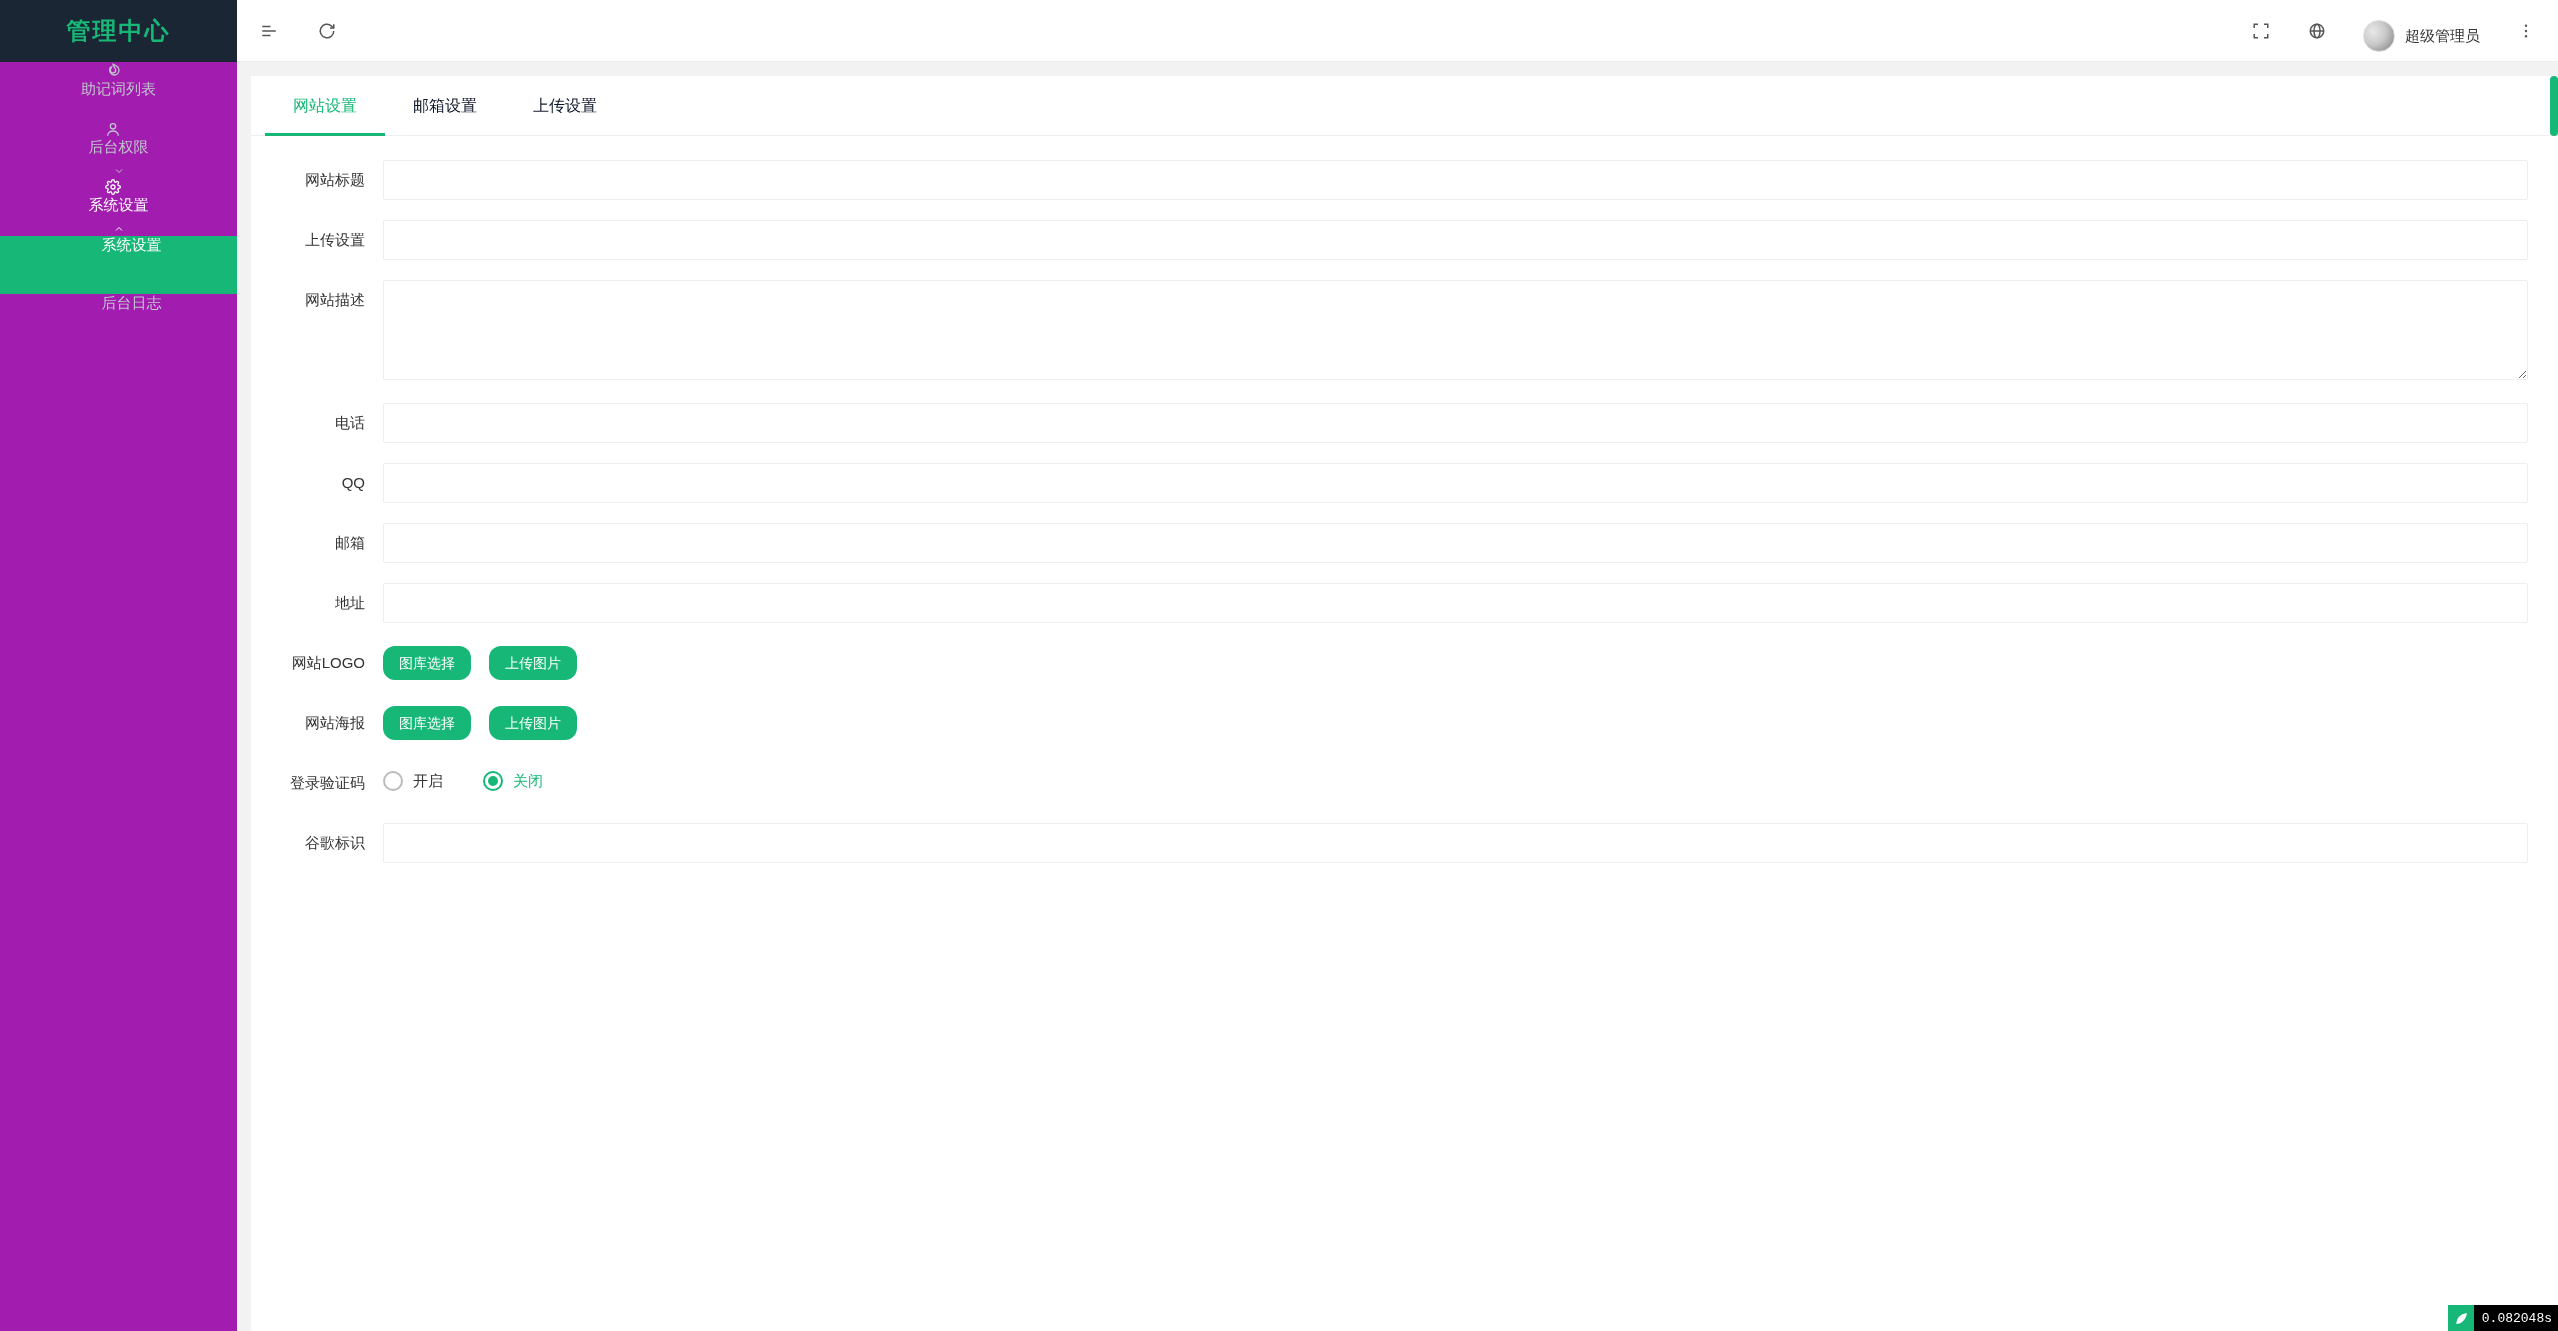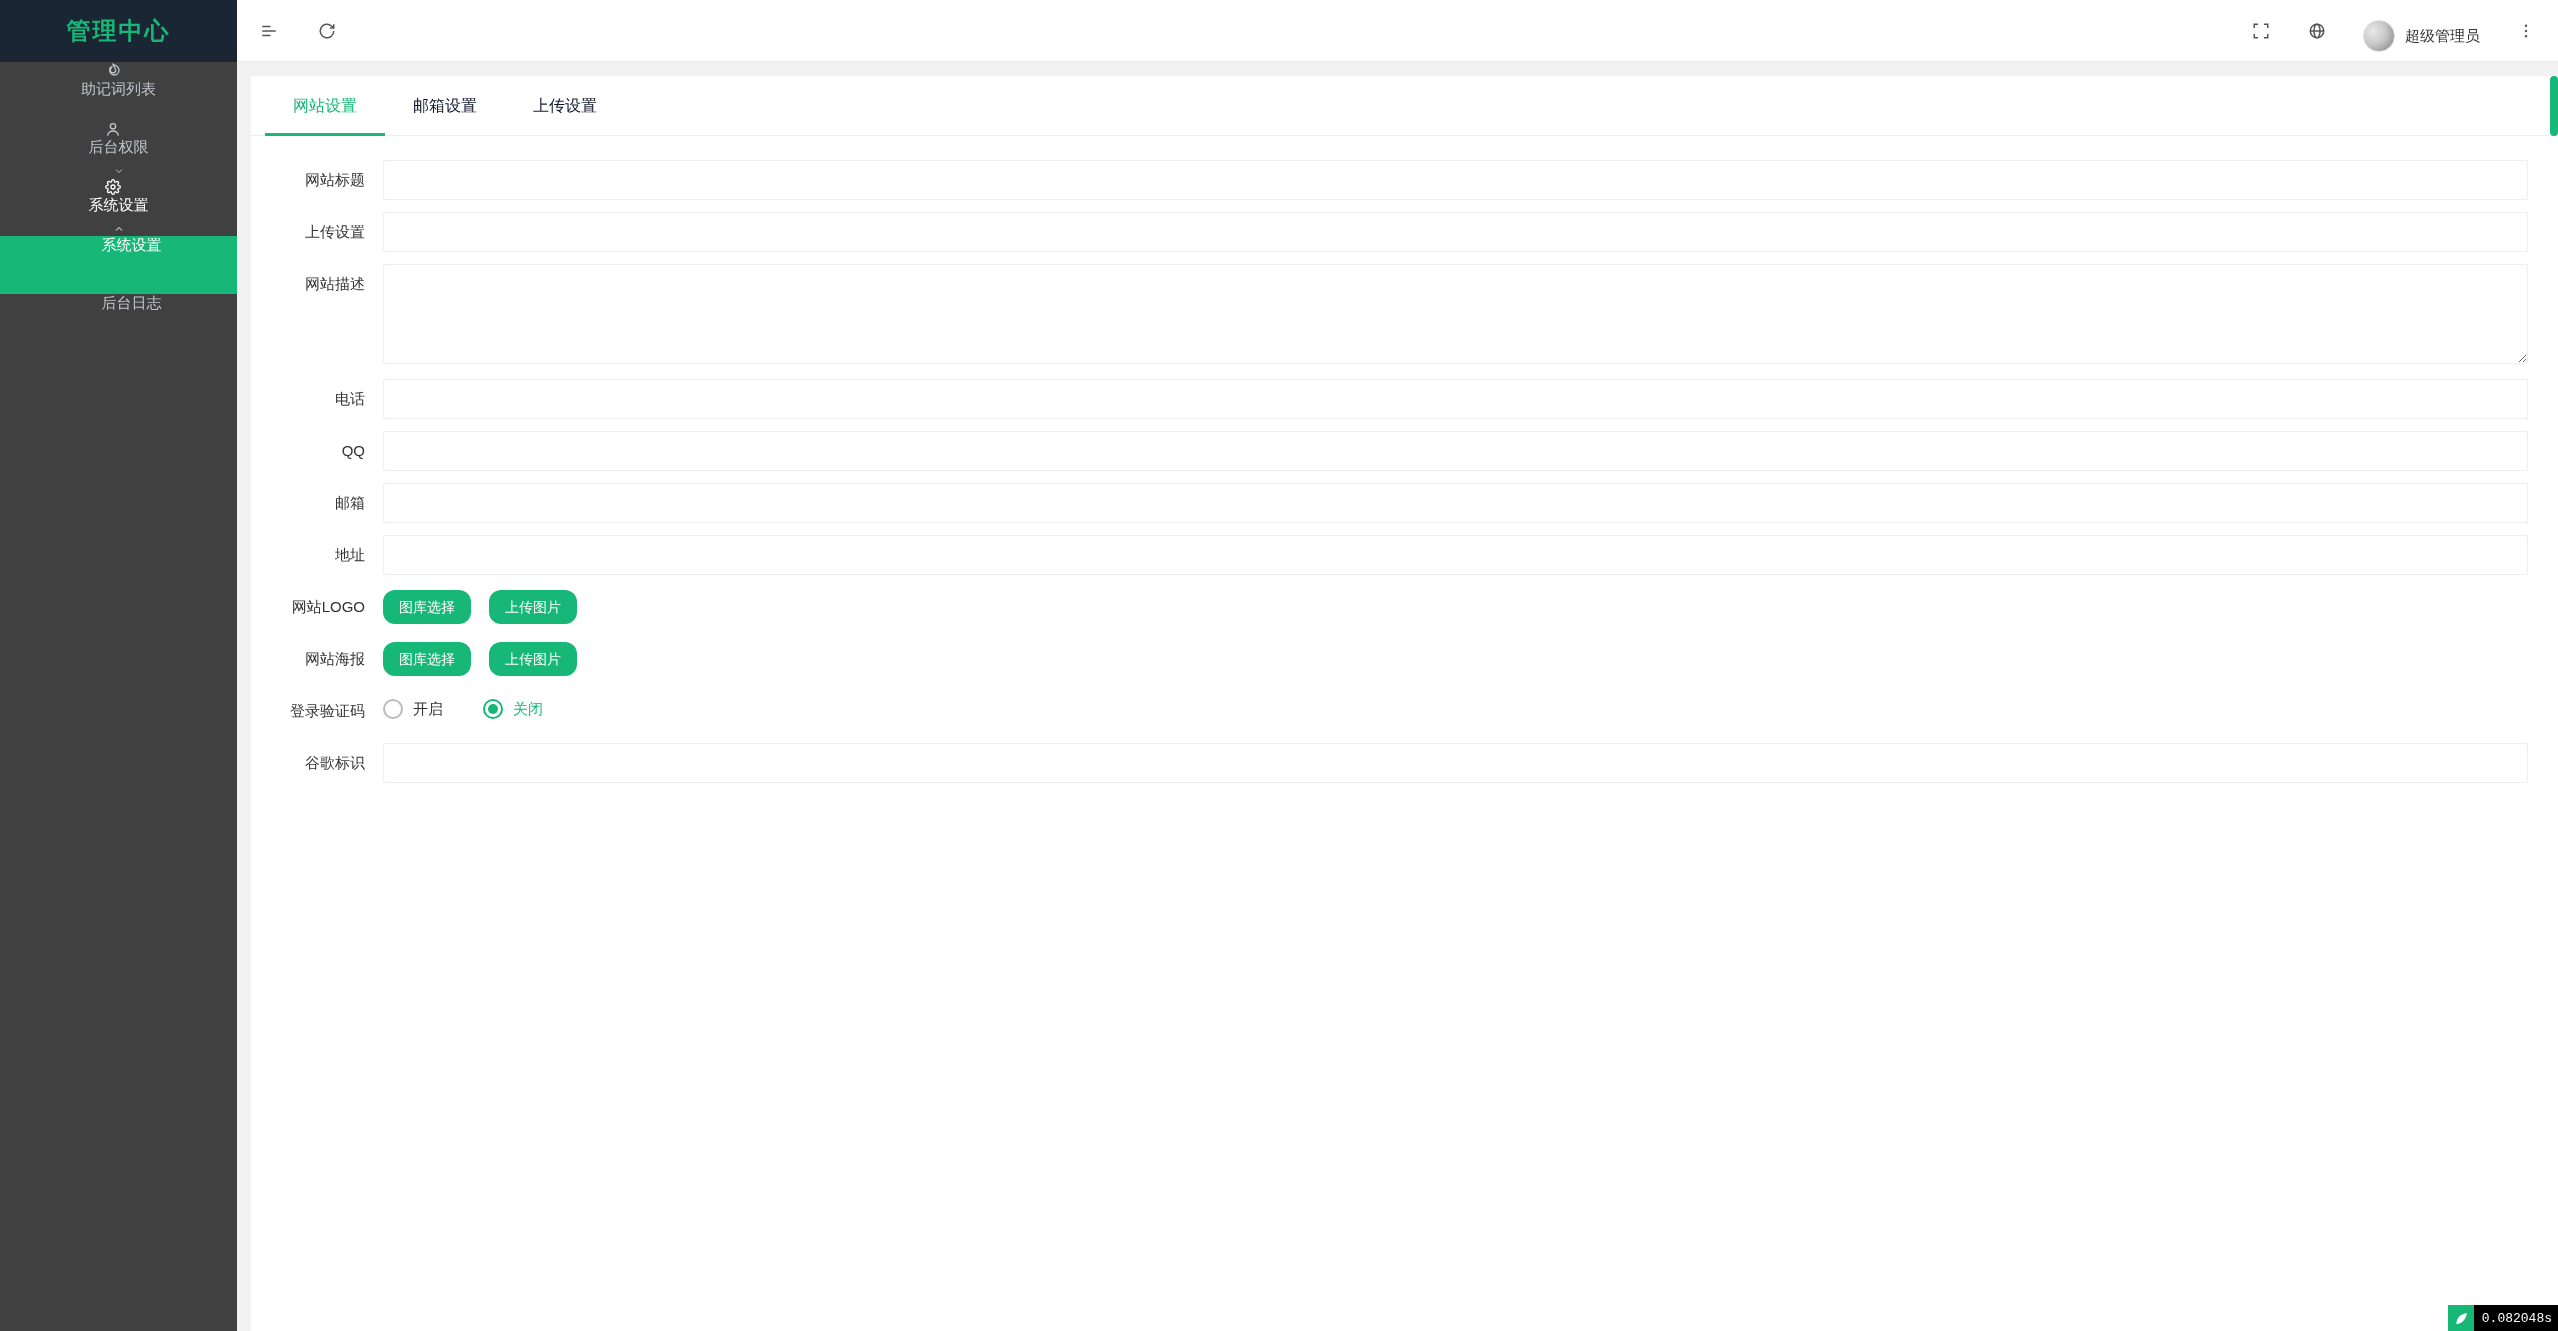--- a/index.html
+++ b/index.html
@@ -8,21 +8,21 @@
   font-size: 14px;
   color: #333;
   background: #f2f2f2;
   overflow: hidden;
 }
 .app { display: flex; width: 2558px; height: 1331px; }
 
 
 .sidebar {
   width: 237px;
-  background: #404040;
+  background: #a21caf;
   color: #c0c4cc;
   display: flex;
   flex-direction: column;
   flex-shrink: 0;
 }
 .sidebar-header {
   height: 62px;
   display: flex;
   align-items: center;
   justify-content: center;
@@ -131,21 +131,21 @@
   left: 0; right: 0; bottom: -1px;
   height: 3px;
   background: #16b777;
 }
 
 
 .form { padding: 24px 30px 40px 10px; }
 .form-row {
   display: flex;
   align-items: flex-start;
-  margin-bottom: 12px;
+  margin-bottom: 20px;
 }
 .form-label {
   width: 122px;
   text-align: right;
   padding-right: 18px;
   line-height: 40px;
   font-size: 15px;
   color: #333;
   flex-shrink: 0;
 }

